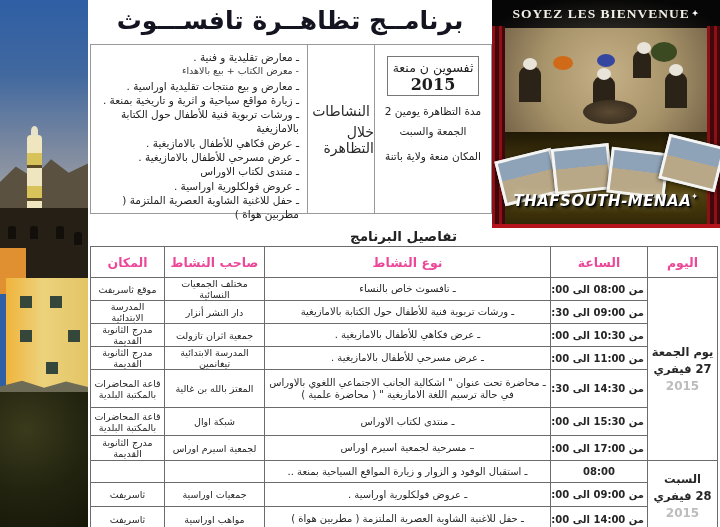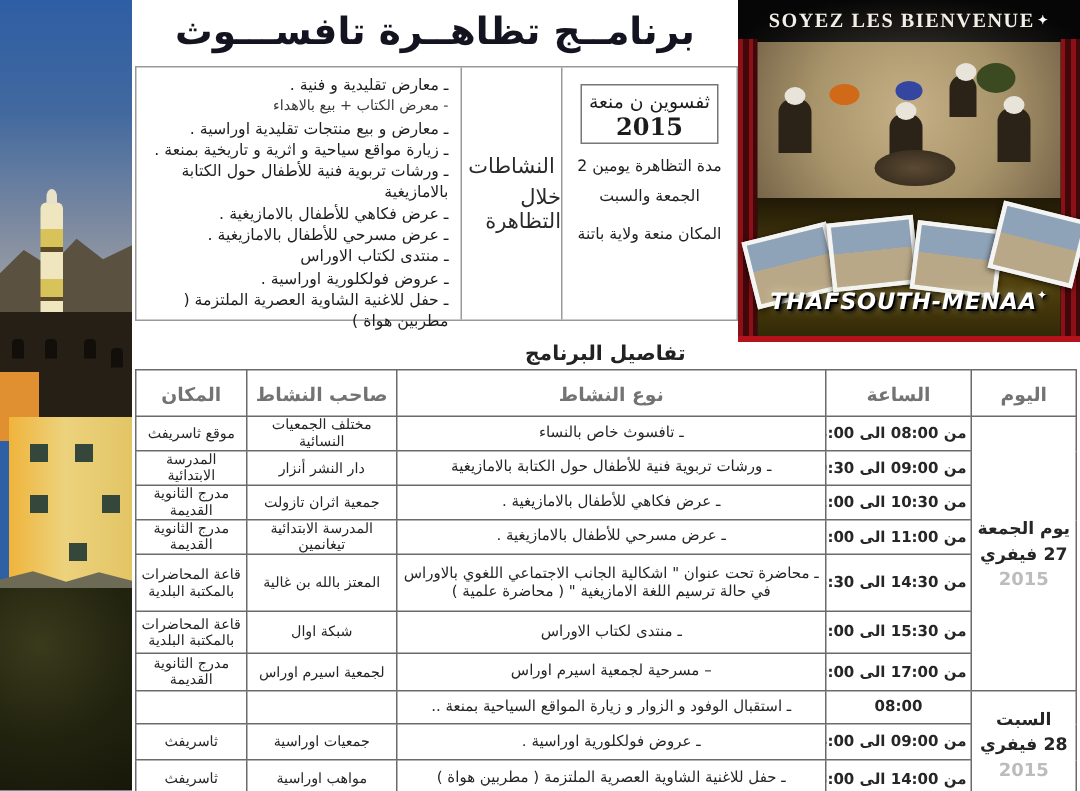--- a/index.html
+++ b/index.html
@@ -67,21 +67,21 @@
   .p-brand:after{content:"✦";font-size:8px;color:#fff;vertical-align:top;}
   .p-redline{left:0;top:224px;width:228px;height:4px;background:#b5131b;}
 
   
   .sched-title{left:90px;top:228px;width:627px;text-align:center;font-size:13.5px;font-weight:bold;
     color:#222;direction:rtl;}
   table.sched{position:absolute;left:90px;top:246px;width:627px;border-collapse:collapse;direction:rtl;
     table-layout:fixed;background:#fff;}
   .sched th,.sched td{border:1px solid #6b6b6b;padding:0 3px;text-align:center;vertical-align:middle;
     overflow:hidden;}
-  .sched th{font-size:12.5px;font-weight:bold;color:#737373;height:30px;}
+  .sched th{font-size:12.5px;font-weight:bold;color:#ec4899;height:30px;}
   .sched td{font-size:10px;color:#262626;}
   td.time{font-weight:bold;white-space:nowrap;font-size:10px;}
   td.act{font-size:10px;line-height:12px;margin-left:13px;}
   td.owner,td.place{font-size:9.5px;line-height:11px;}
   td.day{font-size:11.5px;font-weight:bold;line-height:17px;vertical-align:middle;}
   td.day .yr{color:#bcbcbc;font-size:12px;display:block;}
   td.day span{display:block;}
 </style>
 </head>
 <body>

